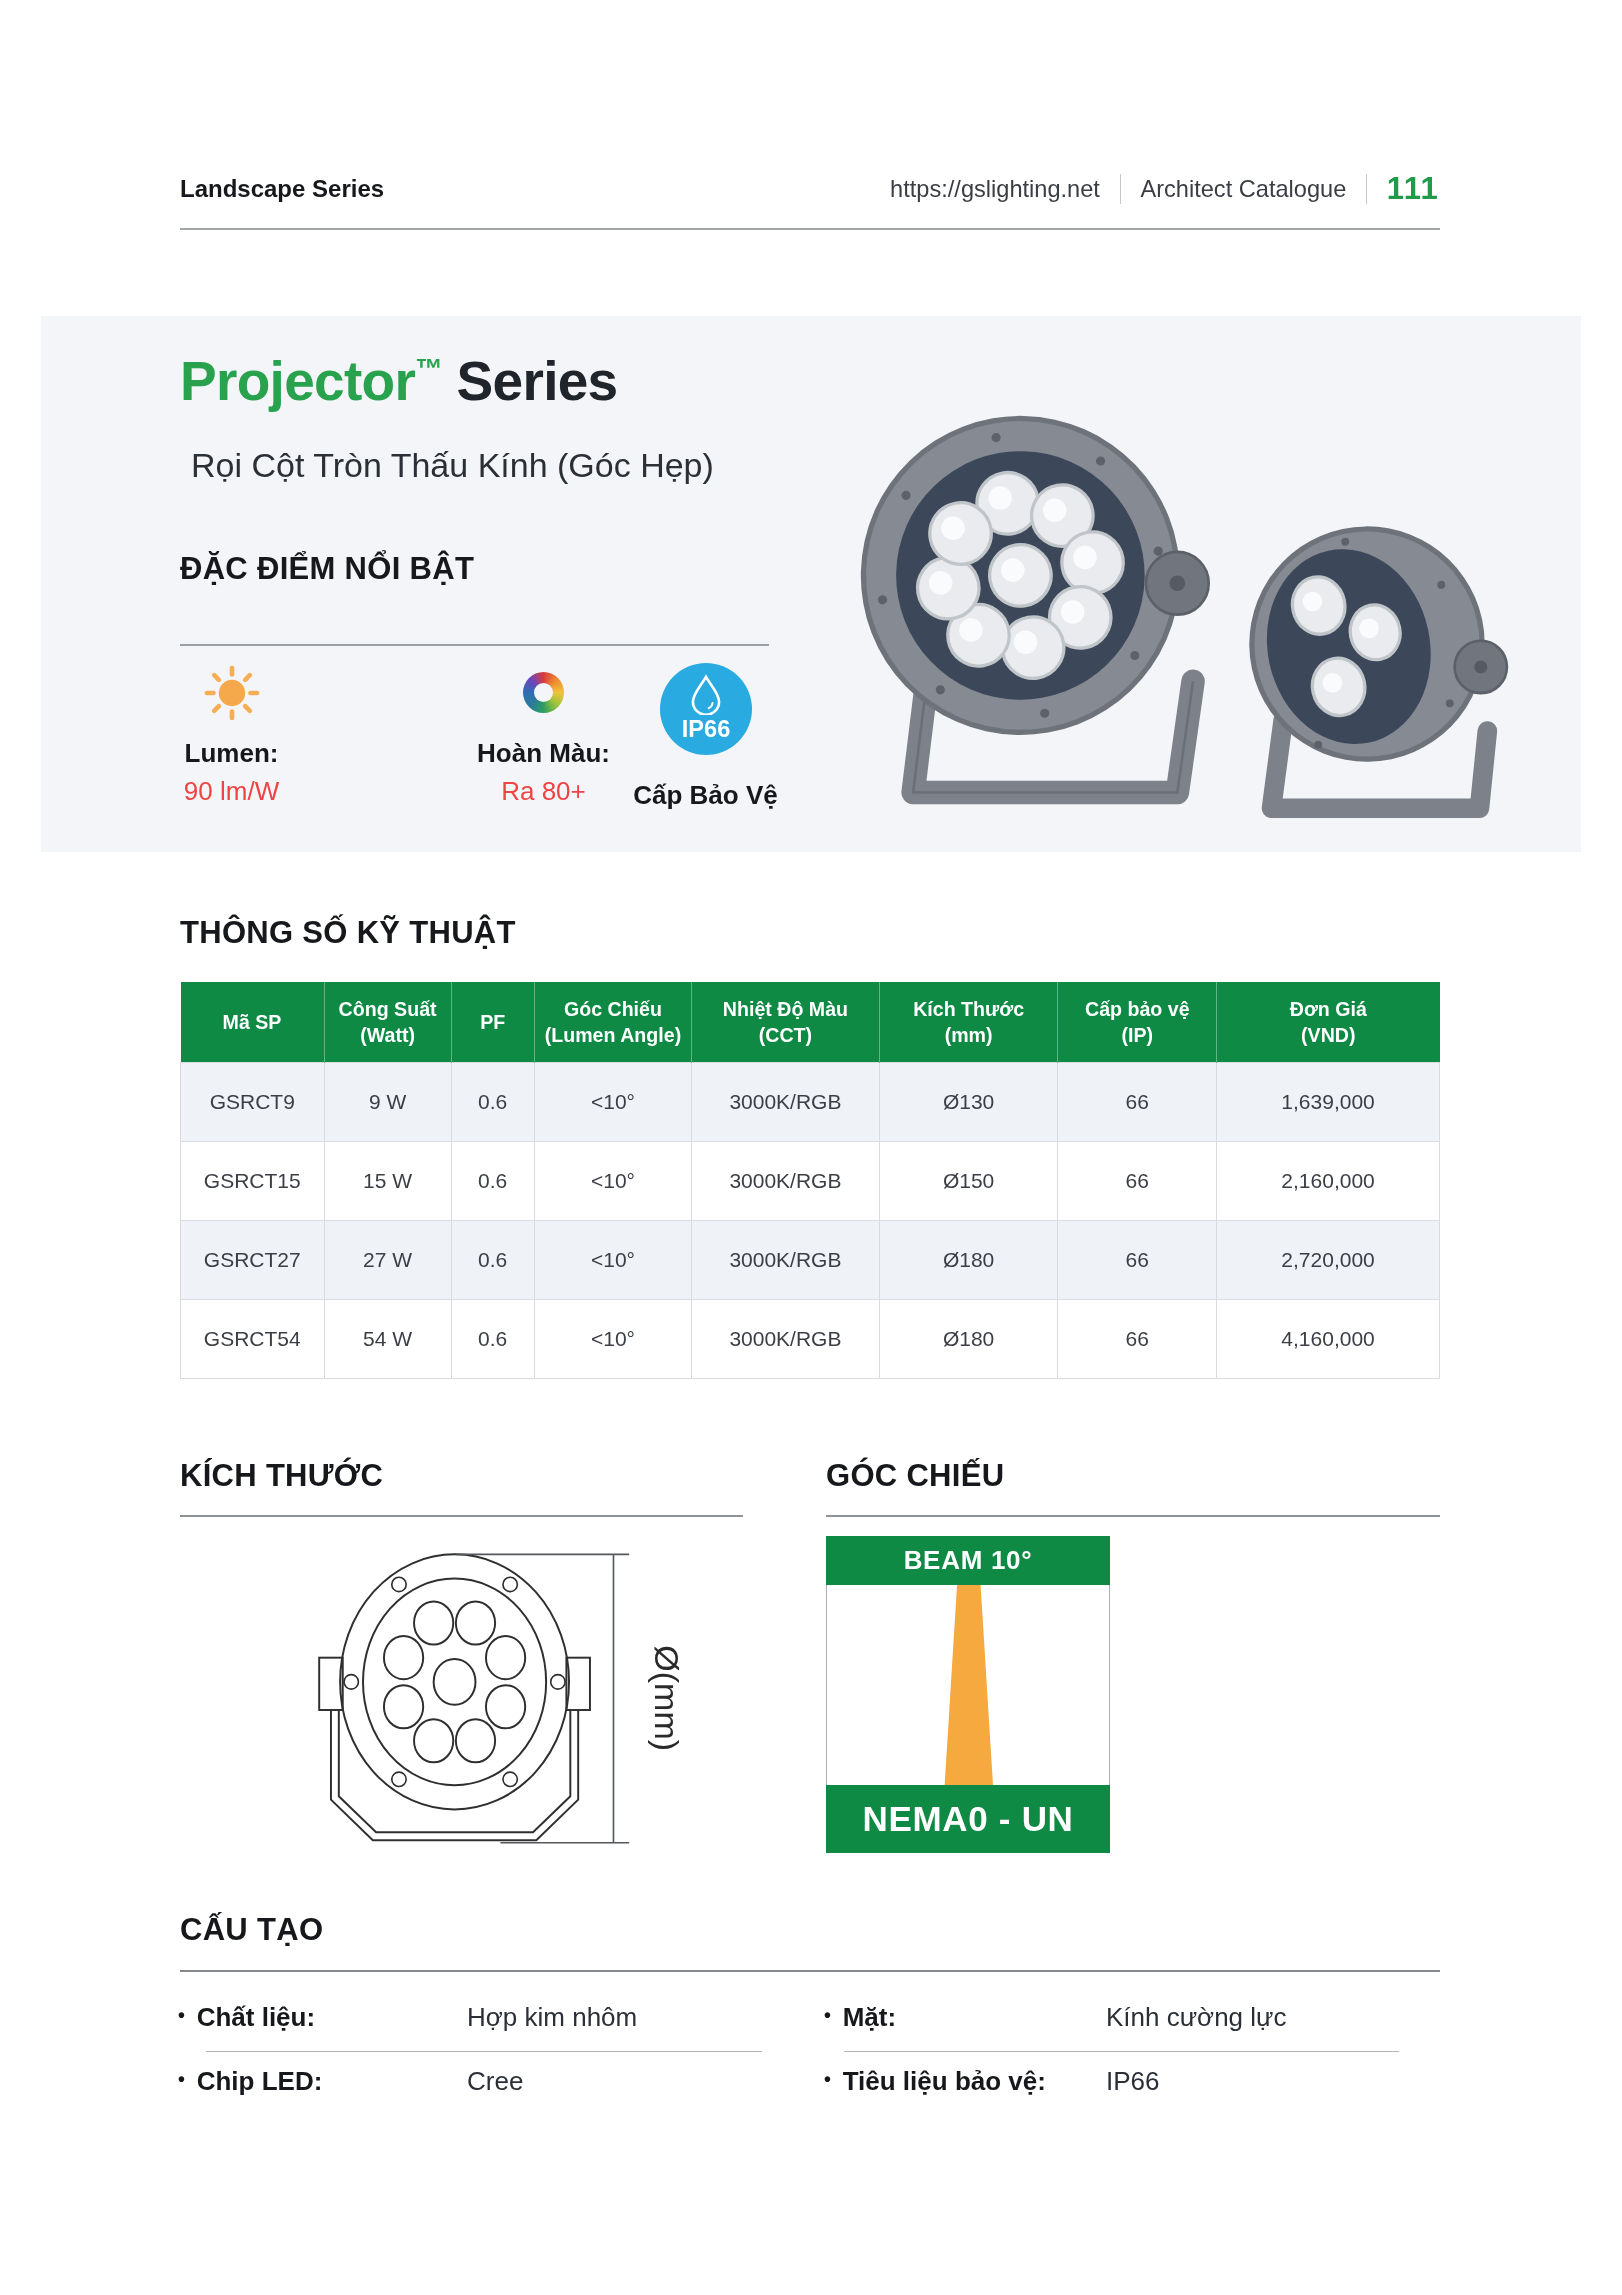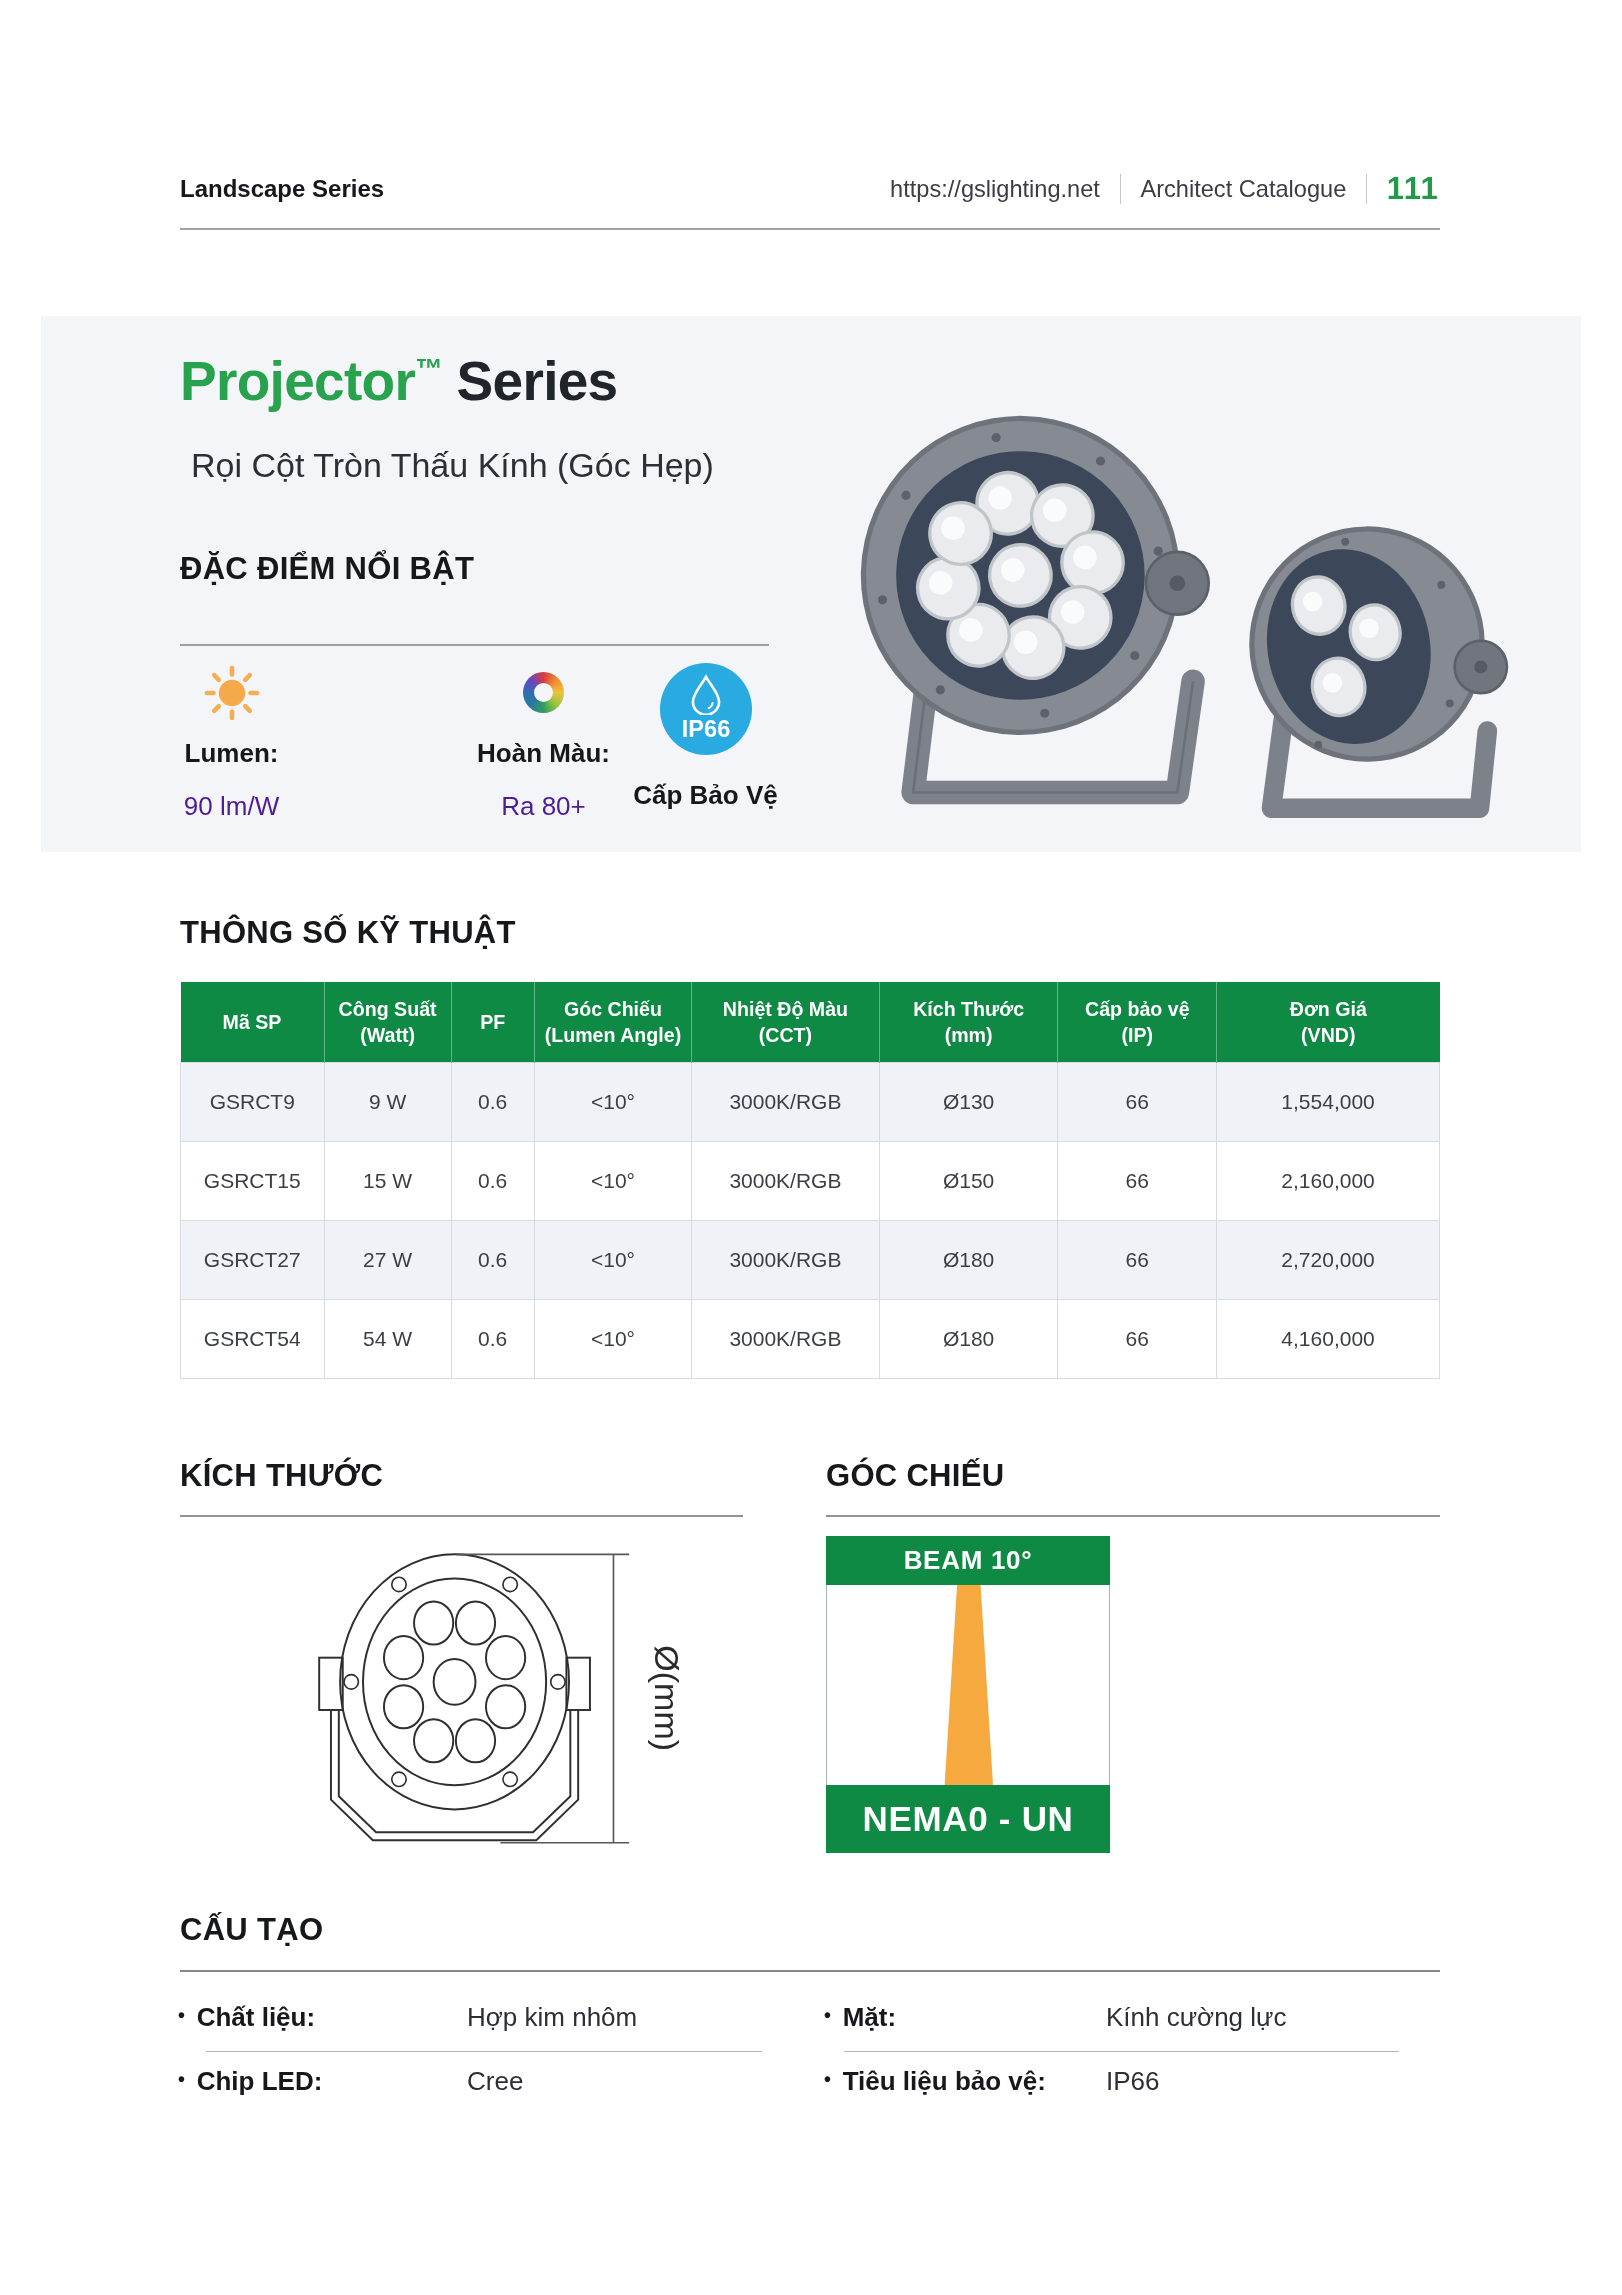--- a/index.html
+++ b/index.html
@@ -22,21 +22,21 @@
   .hero-title{font-size:55px;font-weight:bold;color:#20242b;letter-spacing:-0.7px;}
   .hero-title .green{color:#28a24d;}
   .hero-title .tm{font-size:27.5px;vertical-align:22px;color:#28a24d;font-weight:bold;}
   .hero-sub{font-size:34px;color:#2b2f36;}
   .sec-head{font-size:31px;font-weight:bold;color:#16181c;letter-spacing:0.3px;}
   .rule{background:#9aa0a6;height:2px;}
 
   .feature{position:absolute;width:183px;text-align:center;}
   .f-iconslot{height:73px;display:flex;align-items:center;justify-content:center;}
   .f-label{font-size:26px;font-weight:bold;color:#16181c;margin-top:9.2px;height:34px;}
-  .f-value{font-size:26px;color:#4c1d95;margin-top:19px;}
+  .f-value{font-size:26px;color:#ef4444;margin-top:4px;}
   .f-value.bold{font-weight:bold;color:#16181c;}
 
   .wheel{width:41px;height:41px;border-radius:50%;
     background:conic-gradient(from -90deg,#2f6db4,#6a46c0,#d93b3b,#ef8a33,#eec43d,#9ac33c,#2f9e5f,#2c7a9c,#2f6db4);
     display:flex;align-items:center;justify-content:center;}
   .wheel-hole{width:19.6px;height:19.6px;border-radius:50%;background:#f4f5f8;}
 
   .ip-badge{position:absolute;width:92px;height:92px;border-radius:50%;background:#29abe2;
     display:flex;flex-direction:column;align-items:center;justify-content:center;}
   .ip-badge .ip-text{color:#ffffff;font-size:23.6px;font-weight:bold;margin-top:1.3px;}
@@ -265,21 +265,21 @@
     </thead>
     <tbody>
       <tr>
         <td>GSRCT9</td>
         <td>9 W</td>
         <td>0.6</td>
         <td>&lt;10°</td>
         <td>3000K/RGB</td>
         <td>Ø130</td>
         <td>66</td>
-        <td>1,554,000</td>
+        <td>1,639,000</td>
       </tr>
       <tr>
         <td>GSRCT15</td>
         <td>15 W</td>
         <td>0.6</td>
         <td>&lt;10°</td>
         <td>3000K/RGB</td>
         <td>Ø150</td>
         <td>66</td>
         <td>2,160,000</td>

